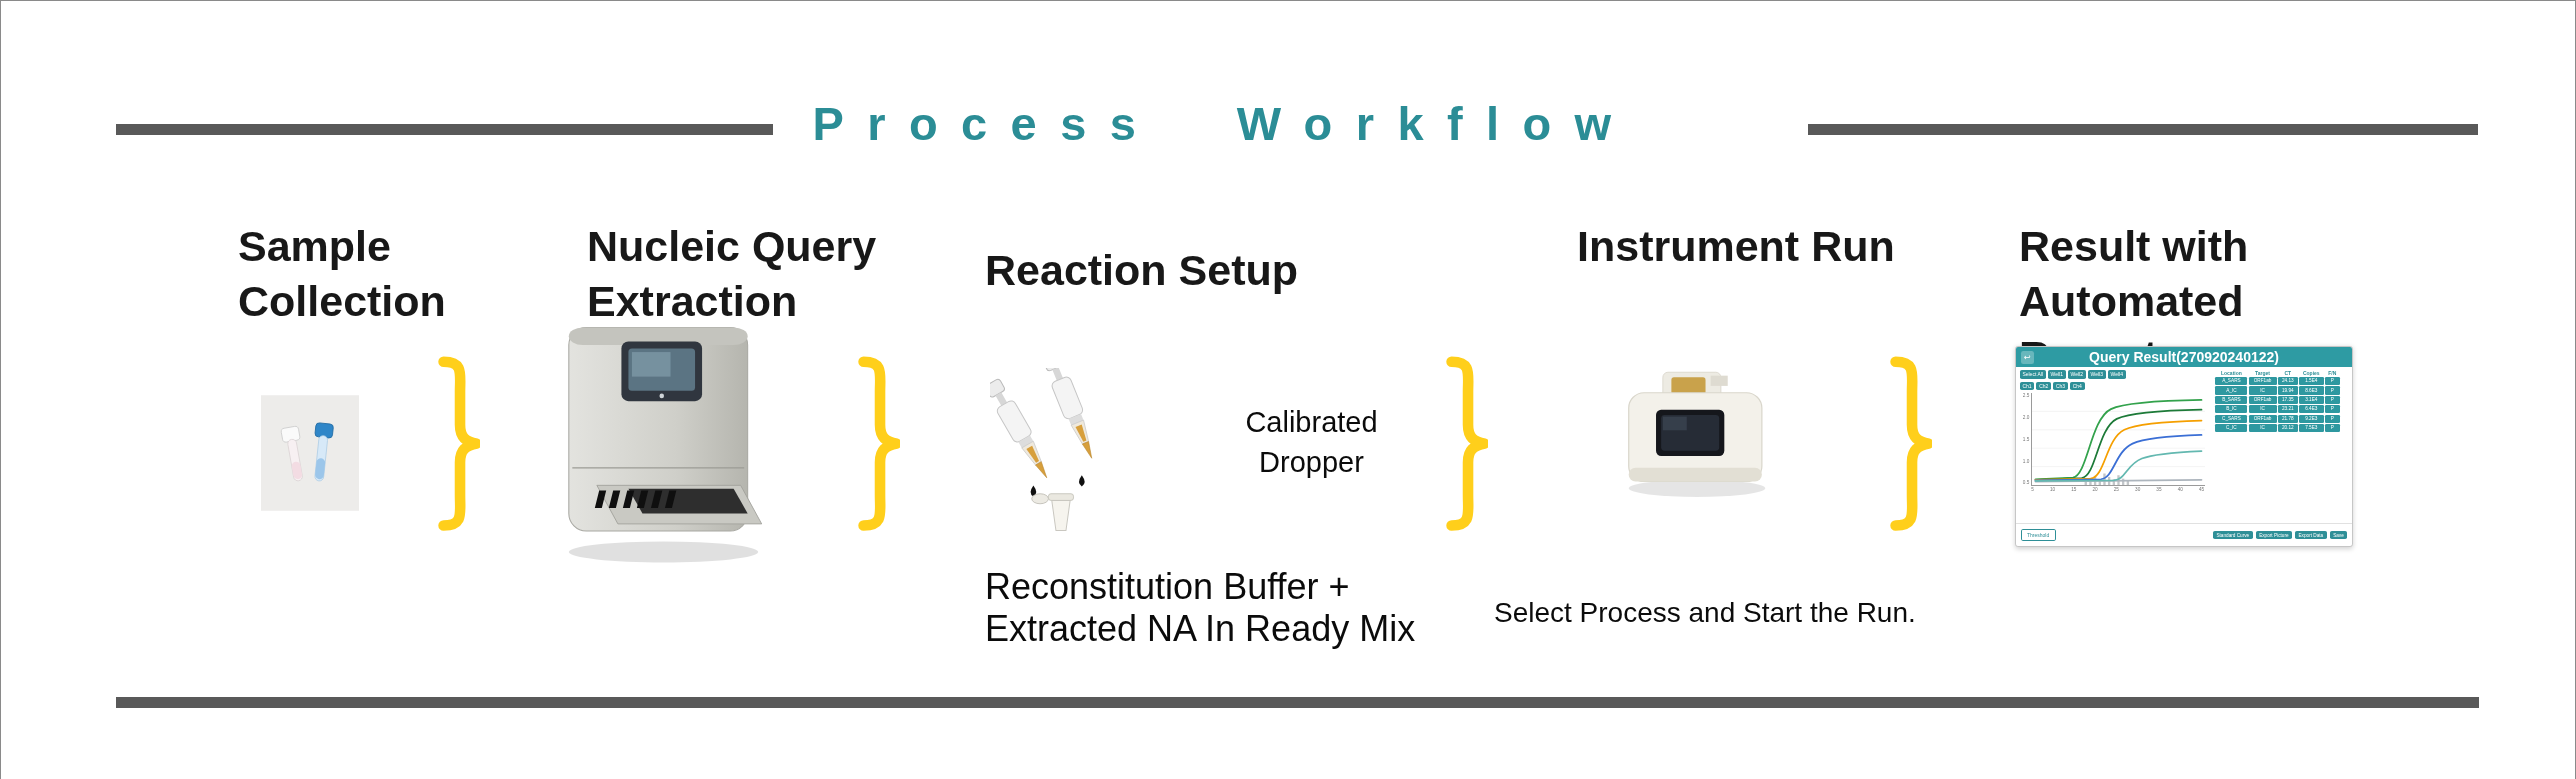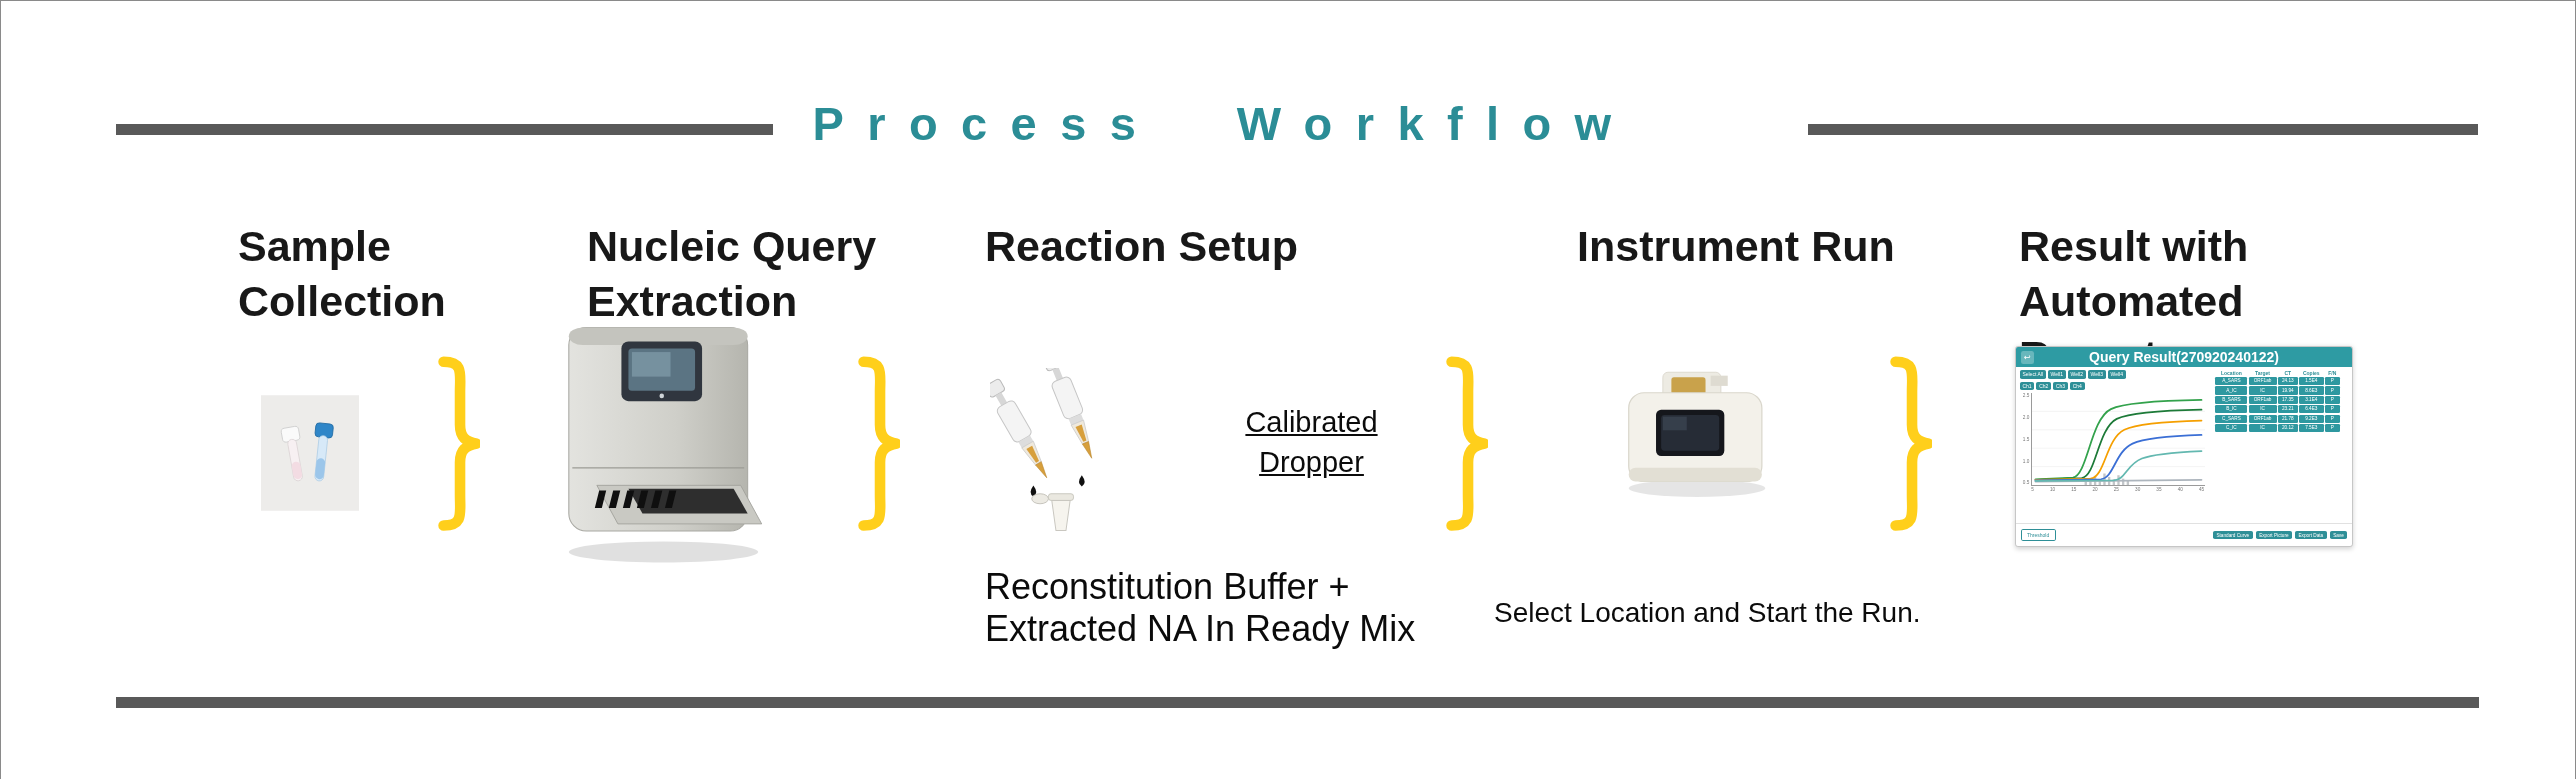--- a/index.html
+++ b/index.html
@@ -13,27 +13,27 @@
   .rule-bottom{left:115px;top:696px;width:2363px;}
   .page-title{position:absolute;left:696px;top:94px;width:1053px;text-align:center;
     font-size:47px;font-weight:700;color:#2B8D96;letter-spacing:23.4px;word-spacing:41px;
     line-height:58px;white-space:nowrap;}
 
   
   .step-heading{position:absolute;top:218px;font-size:43px;font-weight:700;color:#181818;
     line-height:55px;white-space:pre-line;}
   .h-sample{left:237px;width:246px;}
   .h-extraction{left:586px;width:304px;}
-  .h-reaction{left:984px;width:328px;}
+  .h-reaction{left:984px;width:328px;margin-top:24px;}
   .h-instrument{left:1576px;width:328px;}
   .h-result{left:2018px;width:374px;}
 
   
   .caption{position:absolute;color:#0b0b0b;white-space:pre-line;}
-  .cap-dropper{left:1211px;top:401px;width:199px;text-align:center;font-size:29px;line-height:40px;text-decoration:underline;}
+  .cap-dropper{left:1211px;top:401px;width:199px;text-align:center;font-size:29px;line-height:40px;}
   .cap-reconstitution{left:984px;top:565px;width:445px;font-size:36px;line-height:42px;}
   .cap-protocol{left:1493px;top:594px;width:480px;font-size:28px;line-height:36px;}
 
   
   .art{position:absolute;}
   .art-tubes{left:260px;top:394px;}
   .art-machine{left:550px;top:316px;}
   .art-pipettes{left:989px;top:367px;}
   .art-pcr{left:1614px;top:361px;}
   .brace{position:absolute;top:349px;width:47px;height:186px;}
@@ -171,21 +171,21 @@
     <rect x="28" y="6" width="34" height="18" rx="3" fill="#edebe3" stroke="#d9d6cb" stroke-width="0.5"></rect>
     <rect x="33" y="9" width="20" height="10" rx="1.5" fill="#c9a24b"></rect>
     <rect x="56" y="8" width="10" height="6" fill="#dedbd1"></rect>
     <rect x="8" y="18" width="78" height="52" rx="9" fill="#f3f1ea" stroke="#d9d6cb" stroke-width="0.7"></rect>
     <rect x="8" y="62" width="78" height="8" rx="4" fill="#e2dfd4"></rect>
     <rect x="24" y="28" width="40" height="27" rx="3" fill="#15171c"></rect>
     <rect x="27" y="31" width="34" height="21" rx="2" fill="#262c36"></rect>
     <rect x="28" y="32" width="14" height="8" fill="#39414e" opacity="0.9"></rect>
   </svg>
 
-  <div class="caption cap-protocol">Select Location and Start the Run.</div>
+  <div class="caption cap-protocol">Select Process and Start the Run.</div>
   <div class="caption cap-reconstitution">Reconstitution Buffer +
 Extracted NA In Ready Mix</div>
 
   <svg class="brace b4" viewBox="0 0 80 318" preserveAspectRatio="none">
     <path d="M18 20 C52 20 46 40 46 72 L46 128 C46 150 56 156 74 160 C56 164 46 170 46 192 L46 248 C46 280 52 300 18 300" fill="none" stroke="#FFCF1B" stroke-width="18" stroke-linecap="round" stroke-linejoin="round"></path>
   </svg>
 
   <div class="report">
     <div class="rp-header">
       <span class="rp-back">↩</span>

